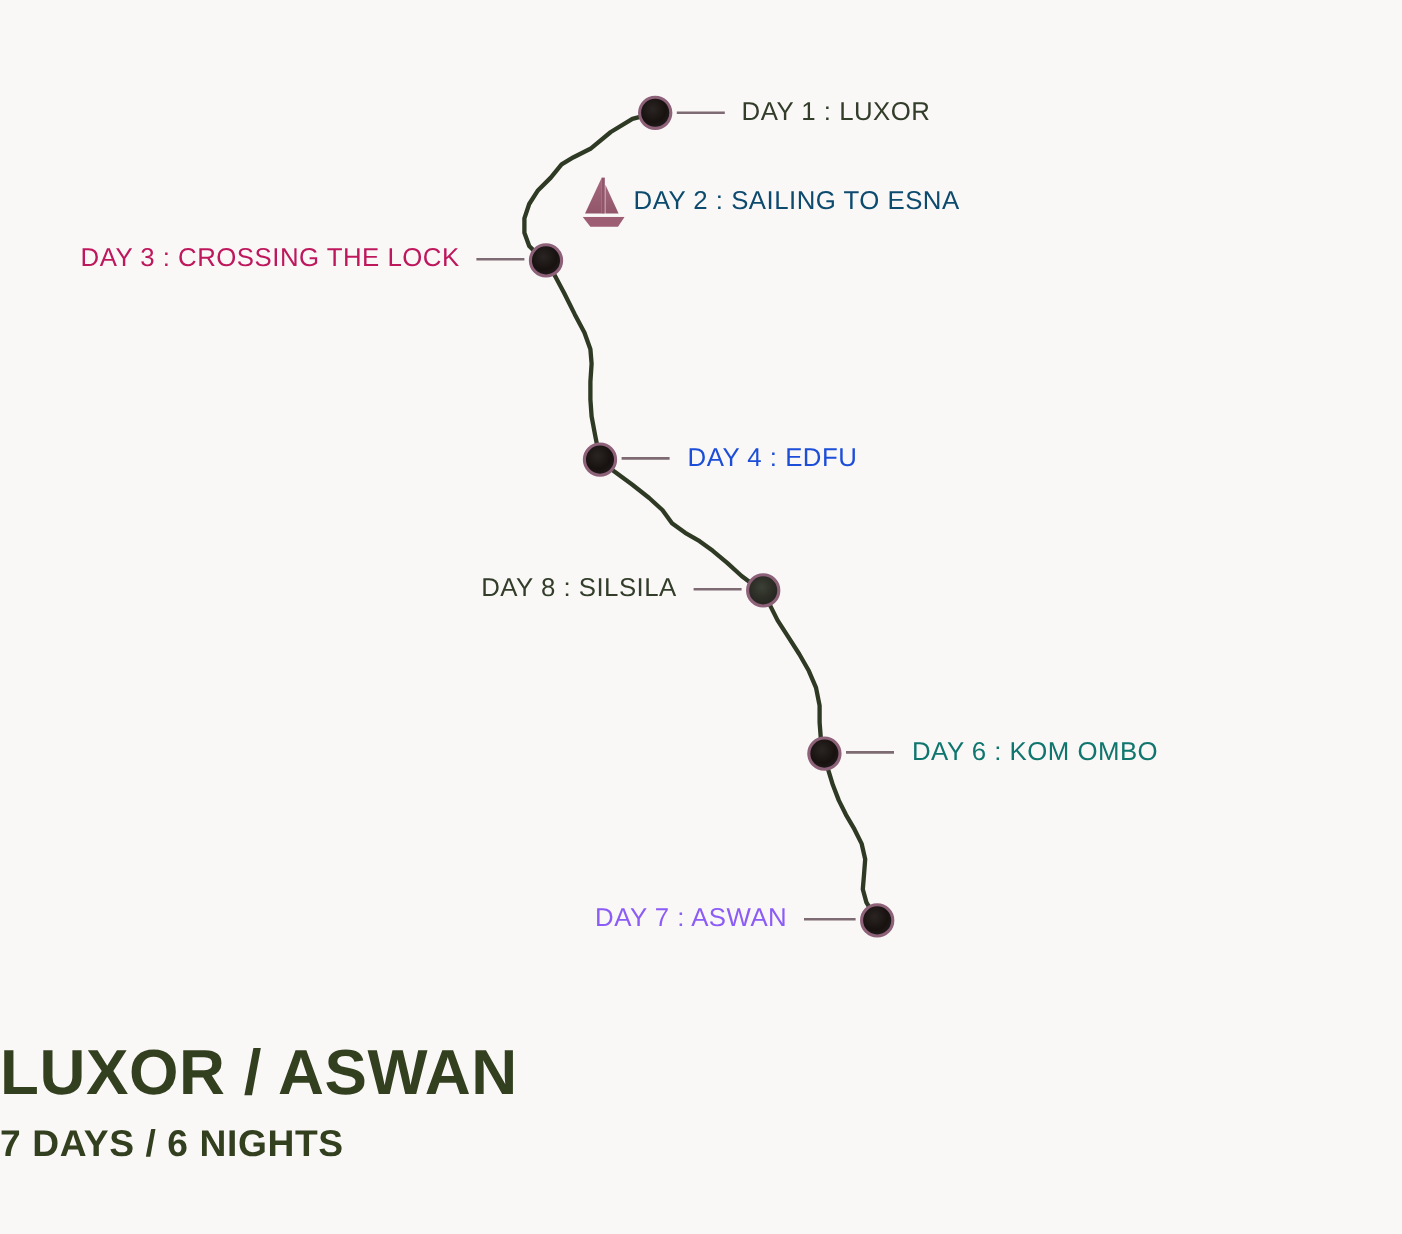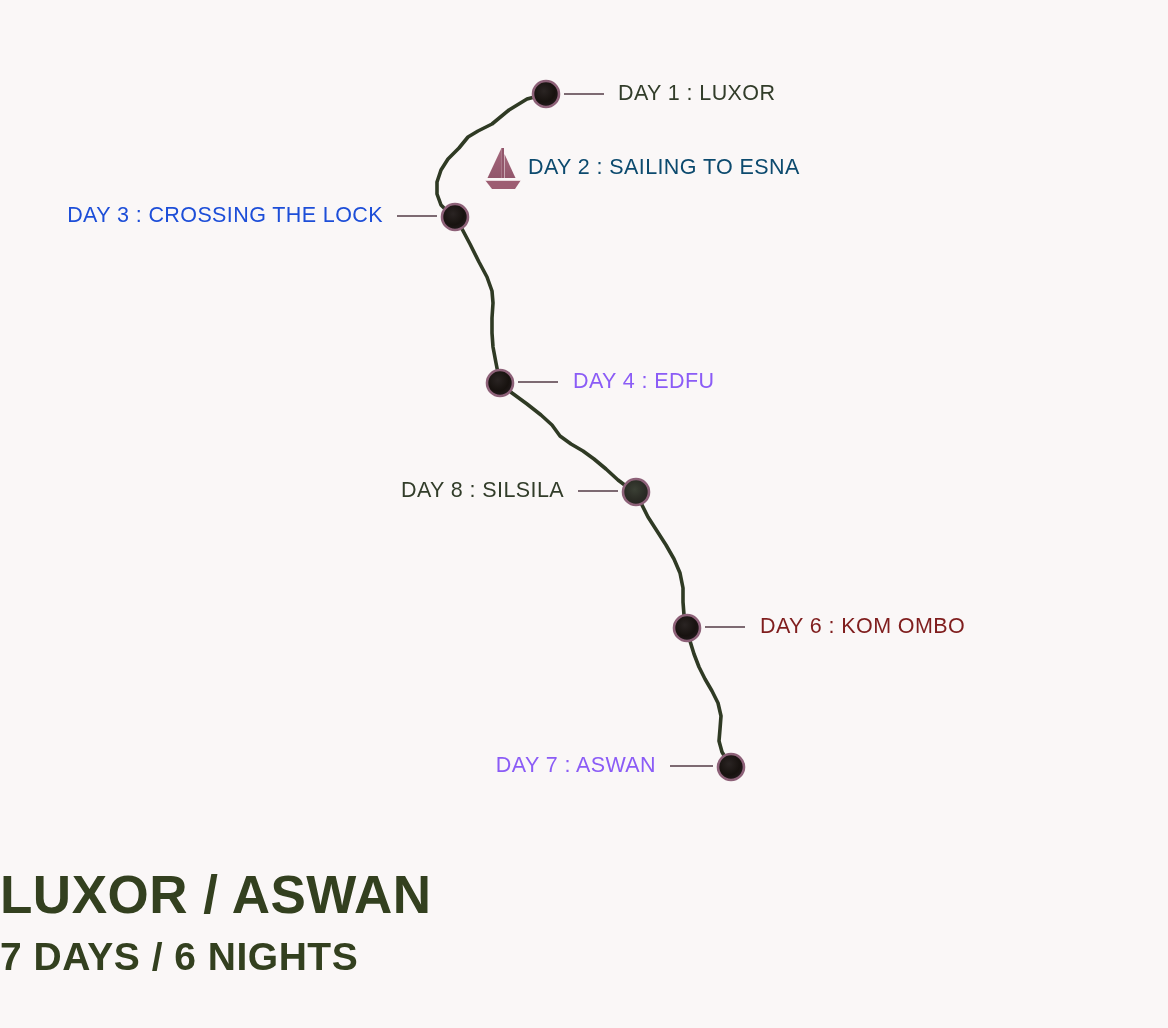--- a/index.html
+++ b/index.html
@@ -51,21 +51,21 @@
     font-family: "Liberation Sans", sans-serif;
     font-size: 53px;
     font-weight: bold;
     color: #33401f;
     letter-spacing: 0.5px;
     line-height: 1;
     margin: 0;
   }
   .sub-title {
     font-family: "Liberation Sans", sans-serif;
-    font-size: 39px;
+    font-size: 31px;
     font-weight: bold;
     color: #33401f;
     letter-spacing: 0.5px;
     line-height: 1;
     margin: 0;
     margin-top: 16px;
   }
   .sail-icon {
     position: absolute;
   }
@@ -119,24 +119,24 @@
       <path d="M 20.5 6 L 31.5 30 L 20.5 30 Z" fill="url(#sailGrad)"></path>
       <rect x="17.4" y="0" width="2.6" height="30" fill="#92566b"></rect>
       <path d="M 1 32 L 37 32 L 31 41 L 8 41 Z" fill="#9d5d72"></path>
       <rect x="1" y="30.6" width="36" height="2.2" fill="#faf7f7"></rect>
     </g>
   </svg>
 
   <div id="labels">
       <div class="stop-label right" style="color: rgb(50, 61, 42); top: 83px; left: 618px;">DAY 1 : LUXOR</div>
       <div class="stop-label right" style="color: #0c4a6e; top: 157px; left: 528px;">DAY 2 : SAILING TO ESNA</div>
-      <div class="stop-label left" style="color: #1d4ed8; top: 205px; right: 785px;">DAY 3 : CROSSING THE LOCK</div>
-      <div class="stop-label right" style="color: #8b5cf6; top: 371px; left: 573px;">DAY 4 : EDFU</div>
+      <div class="stop-label left" style="color: #be185d; top: 205px; right: 785px;">DAY 3 : CROSSING THE LOCK</div>
+      <div class="stop-label right" style="color: #1d4ed8; top: 371px; left: 573px;">DAY 4 : EDFU</div>
       <div class="stop-label left" style="color: rgb(50, 61, 42); top: 480px; right: 604px;">DAY 8 : SILSILA</div>
-      <div class="stop-label right" style="color: #7f1d1d; top: 616px; left: 760px;">DAY 6 : KOM OMBO</div>
+      <div class="stop-label right" style="color: #0f766e; top: 616px; left: 760px;">DAY 6 : KOM OMBO</div>
       <div class="stop-label left" style="color: #8b5cf6; top: 755px; right: 512px;">DAY 7 : ASWAN</div>
     </div>
 
   <div class="title-block">
     <div class="main-title">LUXOR / ASWAN</div>
     <div class="sub-title">7 DAYS / 6 NIGHTS</div>
   </div>
 
 </div>
 

